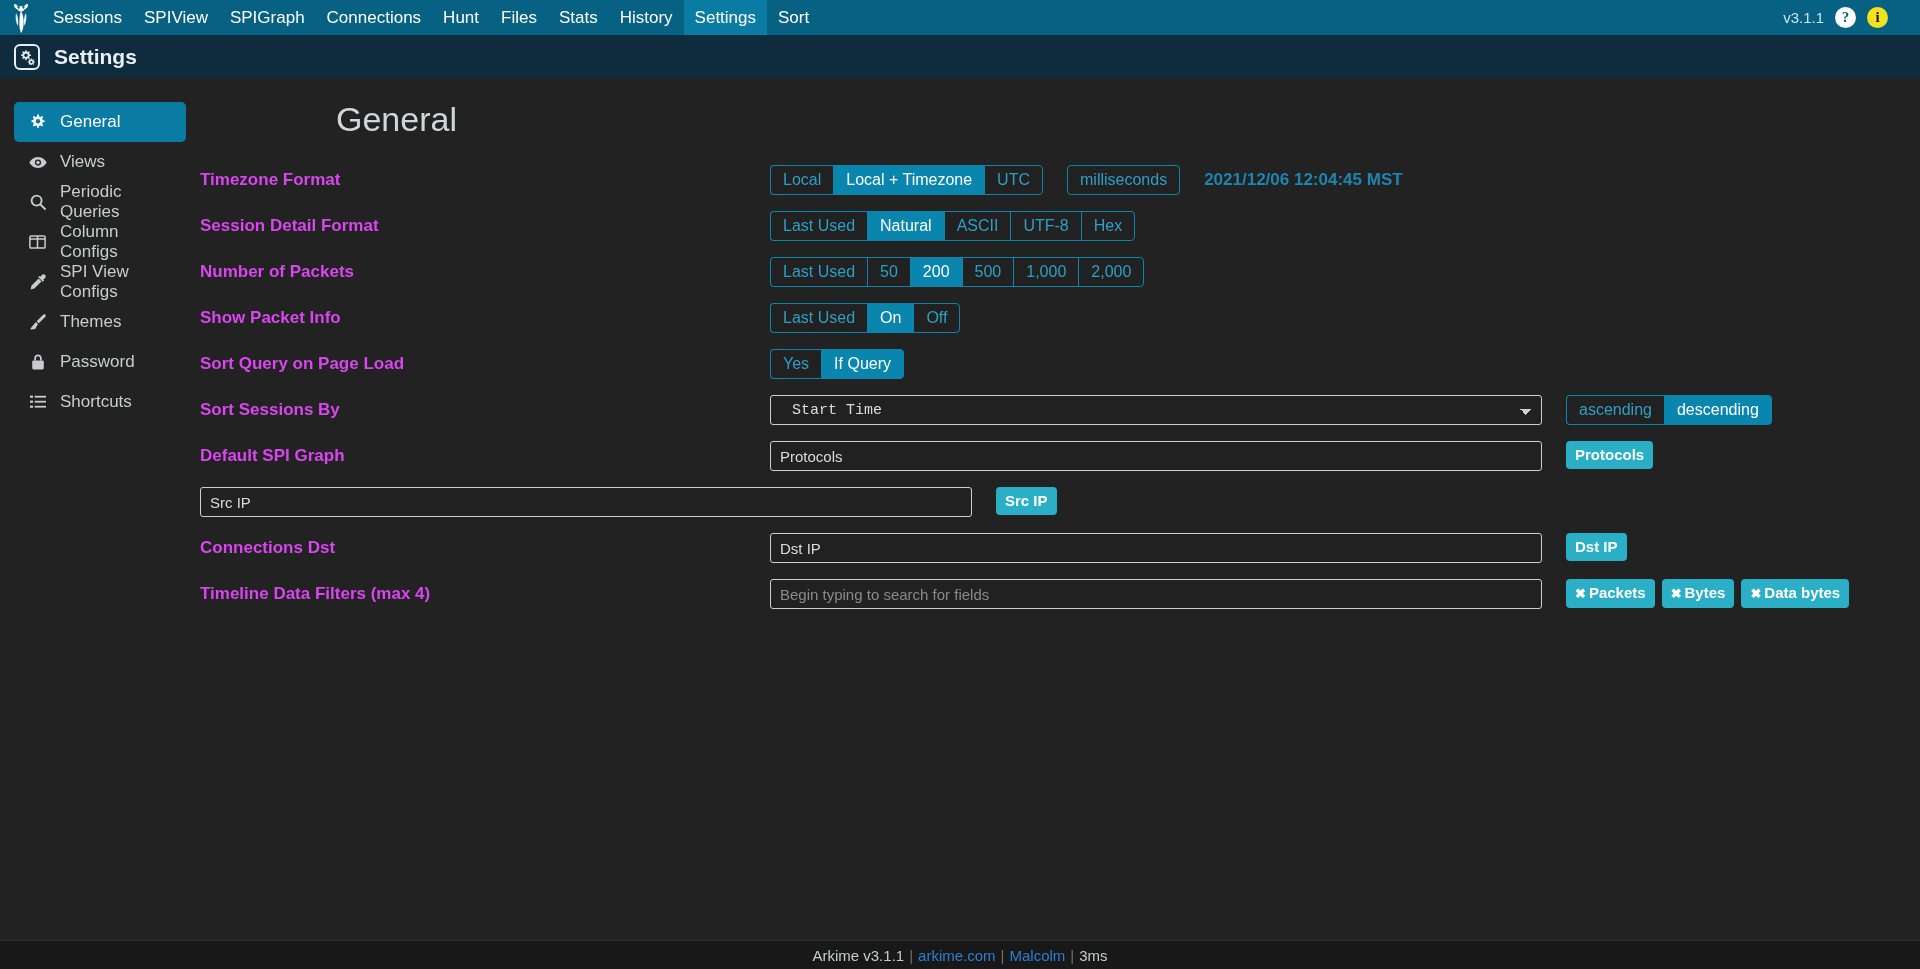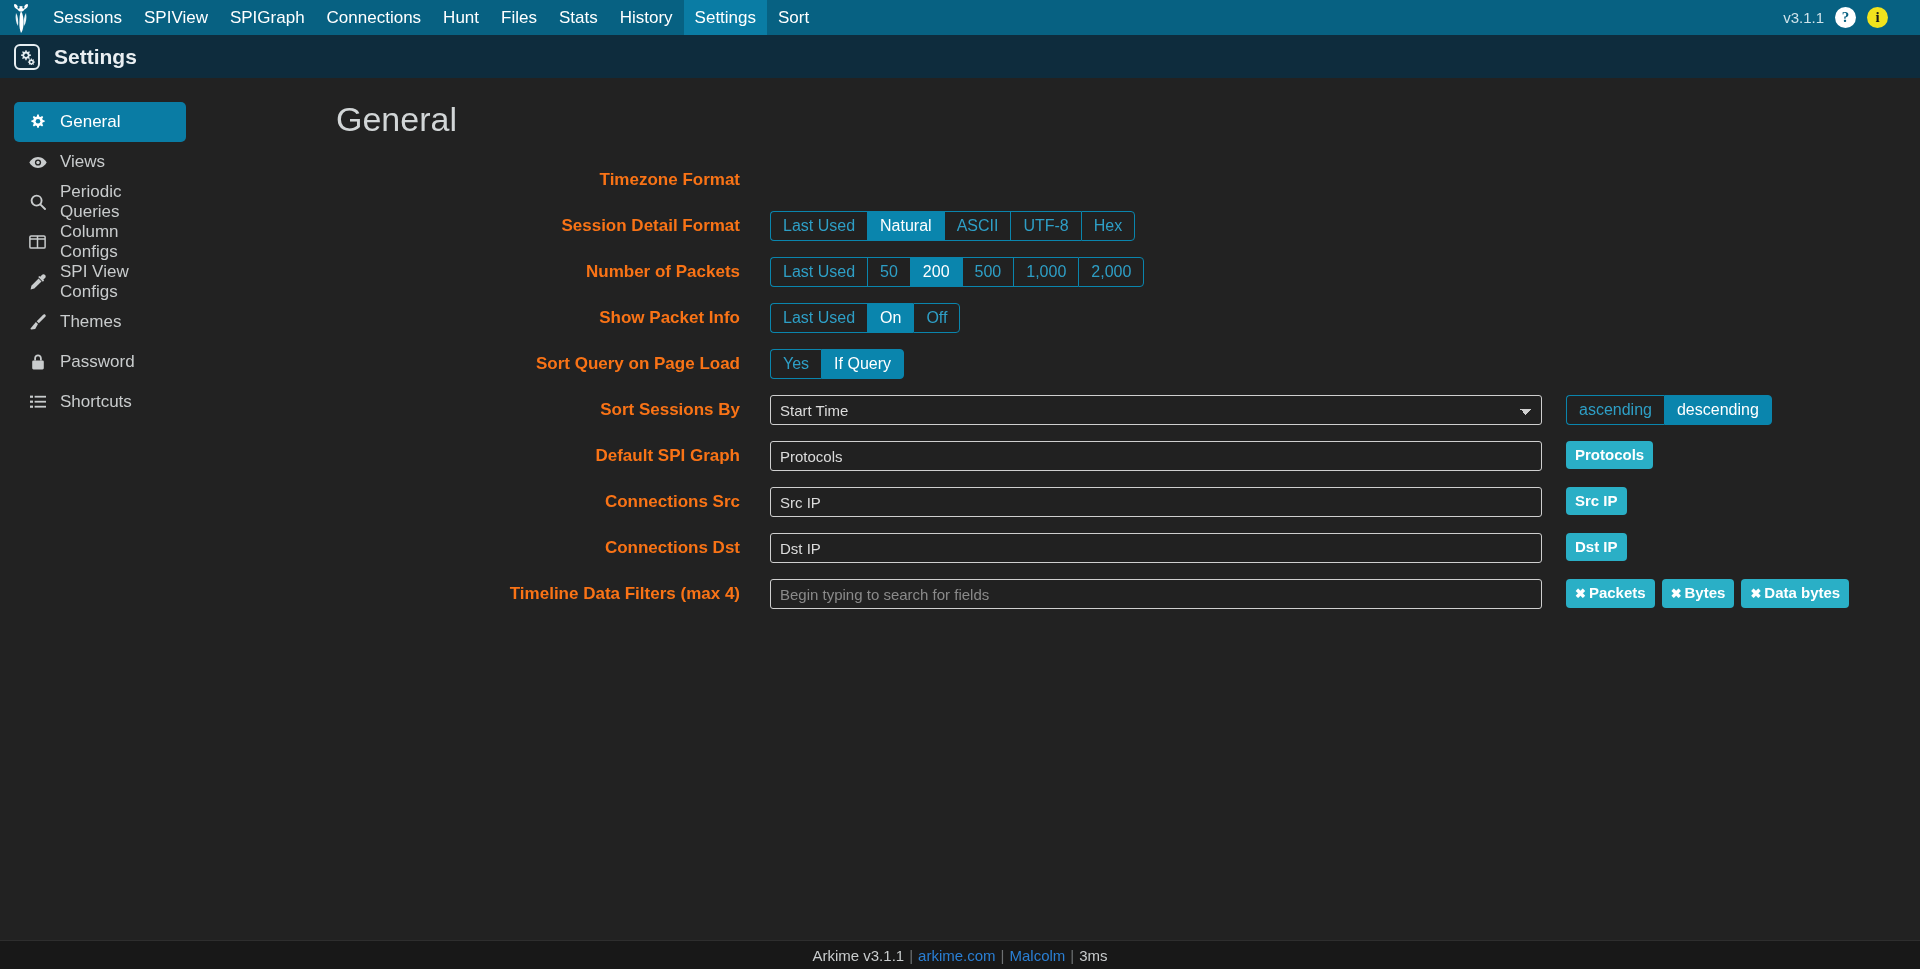--- a/index.html
+++ b/index.html
@@ -107,23 +107,23 @@
   }
 
   .frow {
     display: flex;
     align-items: flex-start;
     margin-bottom: 16px;
   }
   .flabel {
     width: 570px;
     flex: none;
-    text-align: right;
+    text-align: left;
     padding-right: 30px;
-    color: #f97316;
+    color: #d946ef;
     font-size: 17px;
     font-weight: bold;
     line-height: 30px;
   }
   .fctl { display: flex; align-items: flex-start; gap: 24px; }
 
   
   .btngroup { display: flex; }
   .bgbtn {
     border: 1px solid #0a85ad;
@@ -167,22 +167,22 @@
   }
   .tinput::placeholder { color: #8a8a8a; }
   .tselect {
     width: 772px;
     height: 30px;
     background: #212121;
     border: 1px solid #cfcfcf;
     border-radius: 3px;
     color: #dcdcdc;
     font-size: 15px;
-    padding: 0 9px;
-    font-family: Liberation Sans, sans-serif;
+    padding: 0 21px;
+    font-family: Liberation Mono, monospace;
     outline: none;
     appearance: none;
     background-image: linear-gradient(45deg, transparent 50%, #cfcfcf 50%),
                       linear-gradient(135deg, #cfcfcf 50%, transparent 50%);
     background-position: calc(100% - 15px) 13px, calc(100% - 9px) 13px;
     background-size: 6px 6px, 6px 6px;
     background-repeat: no-repeat;
   }
 
   .badges { display: flex; gap: 7px; }
@@ -368,20 +368,31 @@
       </span>
       <span>Shortcuts</span>
     </div>
   </div>
 
   <div class="content">
     <div class="content-title">General</div>
 
     <div class="frow">
       <div class="flabel">Timezone Format</div>
+      <div class="fctl">
+        <div class="btngroup">
+          <button class="bgbtn">Local</button>
+          <button class="bgbtn active">Local + Timezone</button>
+          <button class="bgbtn">UTC</button>
+        </div>
+        <div class="btngroup single">
+          <button class="bgbtn">milliseconds</button>
+        </div>
+        <span class="timestamp">2021/12/06 12:04:45 MST</span>
+      </div>
     </div>
 
     <div class="frow">
       <div class="flabel">Session Detail Format</div>
       <div class="fctl">
         <div class="btngroup">
           <button class="bgbtn">Last Used</button>
           <button class="bgbtn active">Natural</button>
           <button class="bgbtn">ASCII</button>
           <button class="bgbtn">UTF-8</button>
@@ -442,21 +453,20 @@
       <div class="flabel">Default SPI Graph</div>
       <div class="fctl">
         <input class="tinput" value="Protocols" style="">
         <div class="badges">
           <span class="badge">Protocols</span>
         </div>
       </div>
     </div>
 
     <div class="frow">
-      <div class="flabel">Connections Src</div>
       <div class="fctl">
         <input class="tinput" value="Src IP" style="">
         <div class="badges">
           <span class="badge">Src IP</span>
         </div>
       </div>
     </div>
 
     <div class="frow">
       <div class="flabel">Connections Dst</div>

